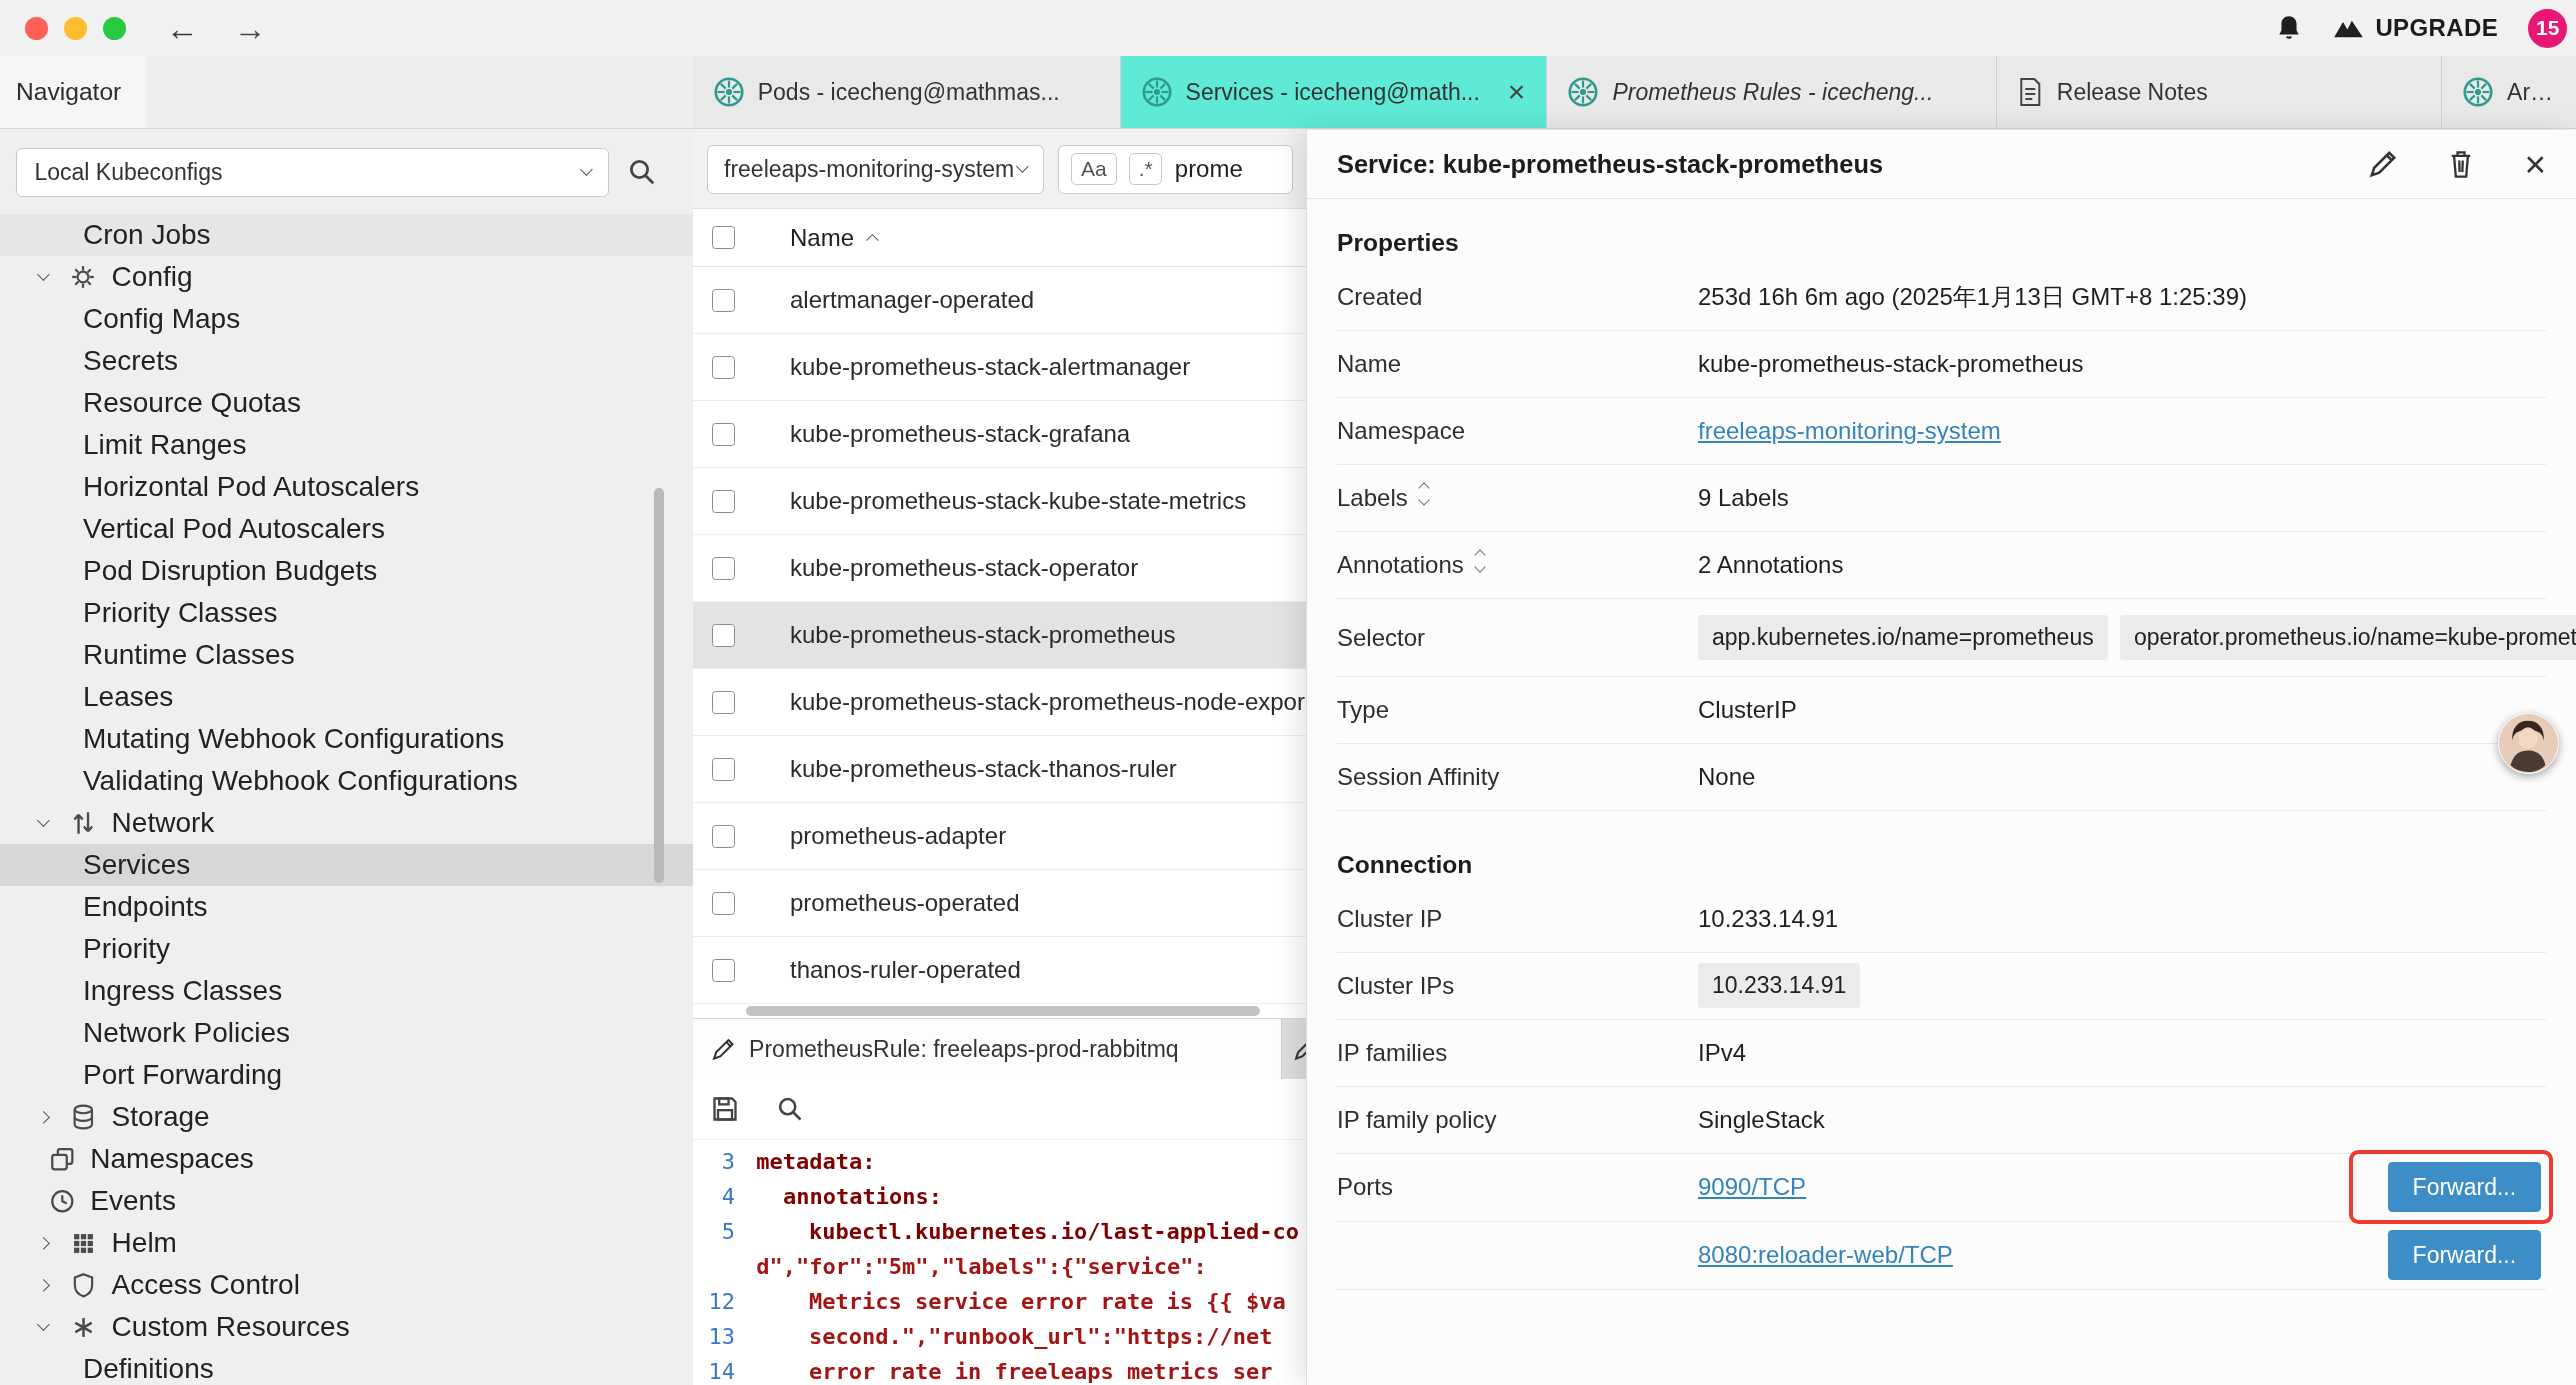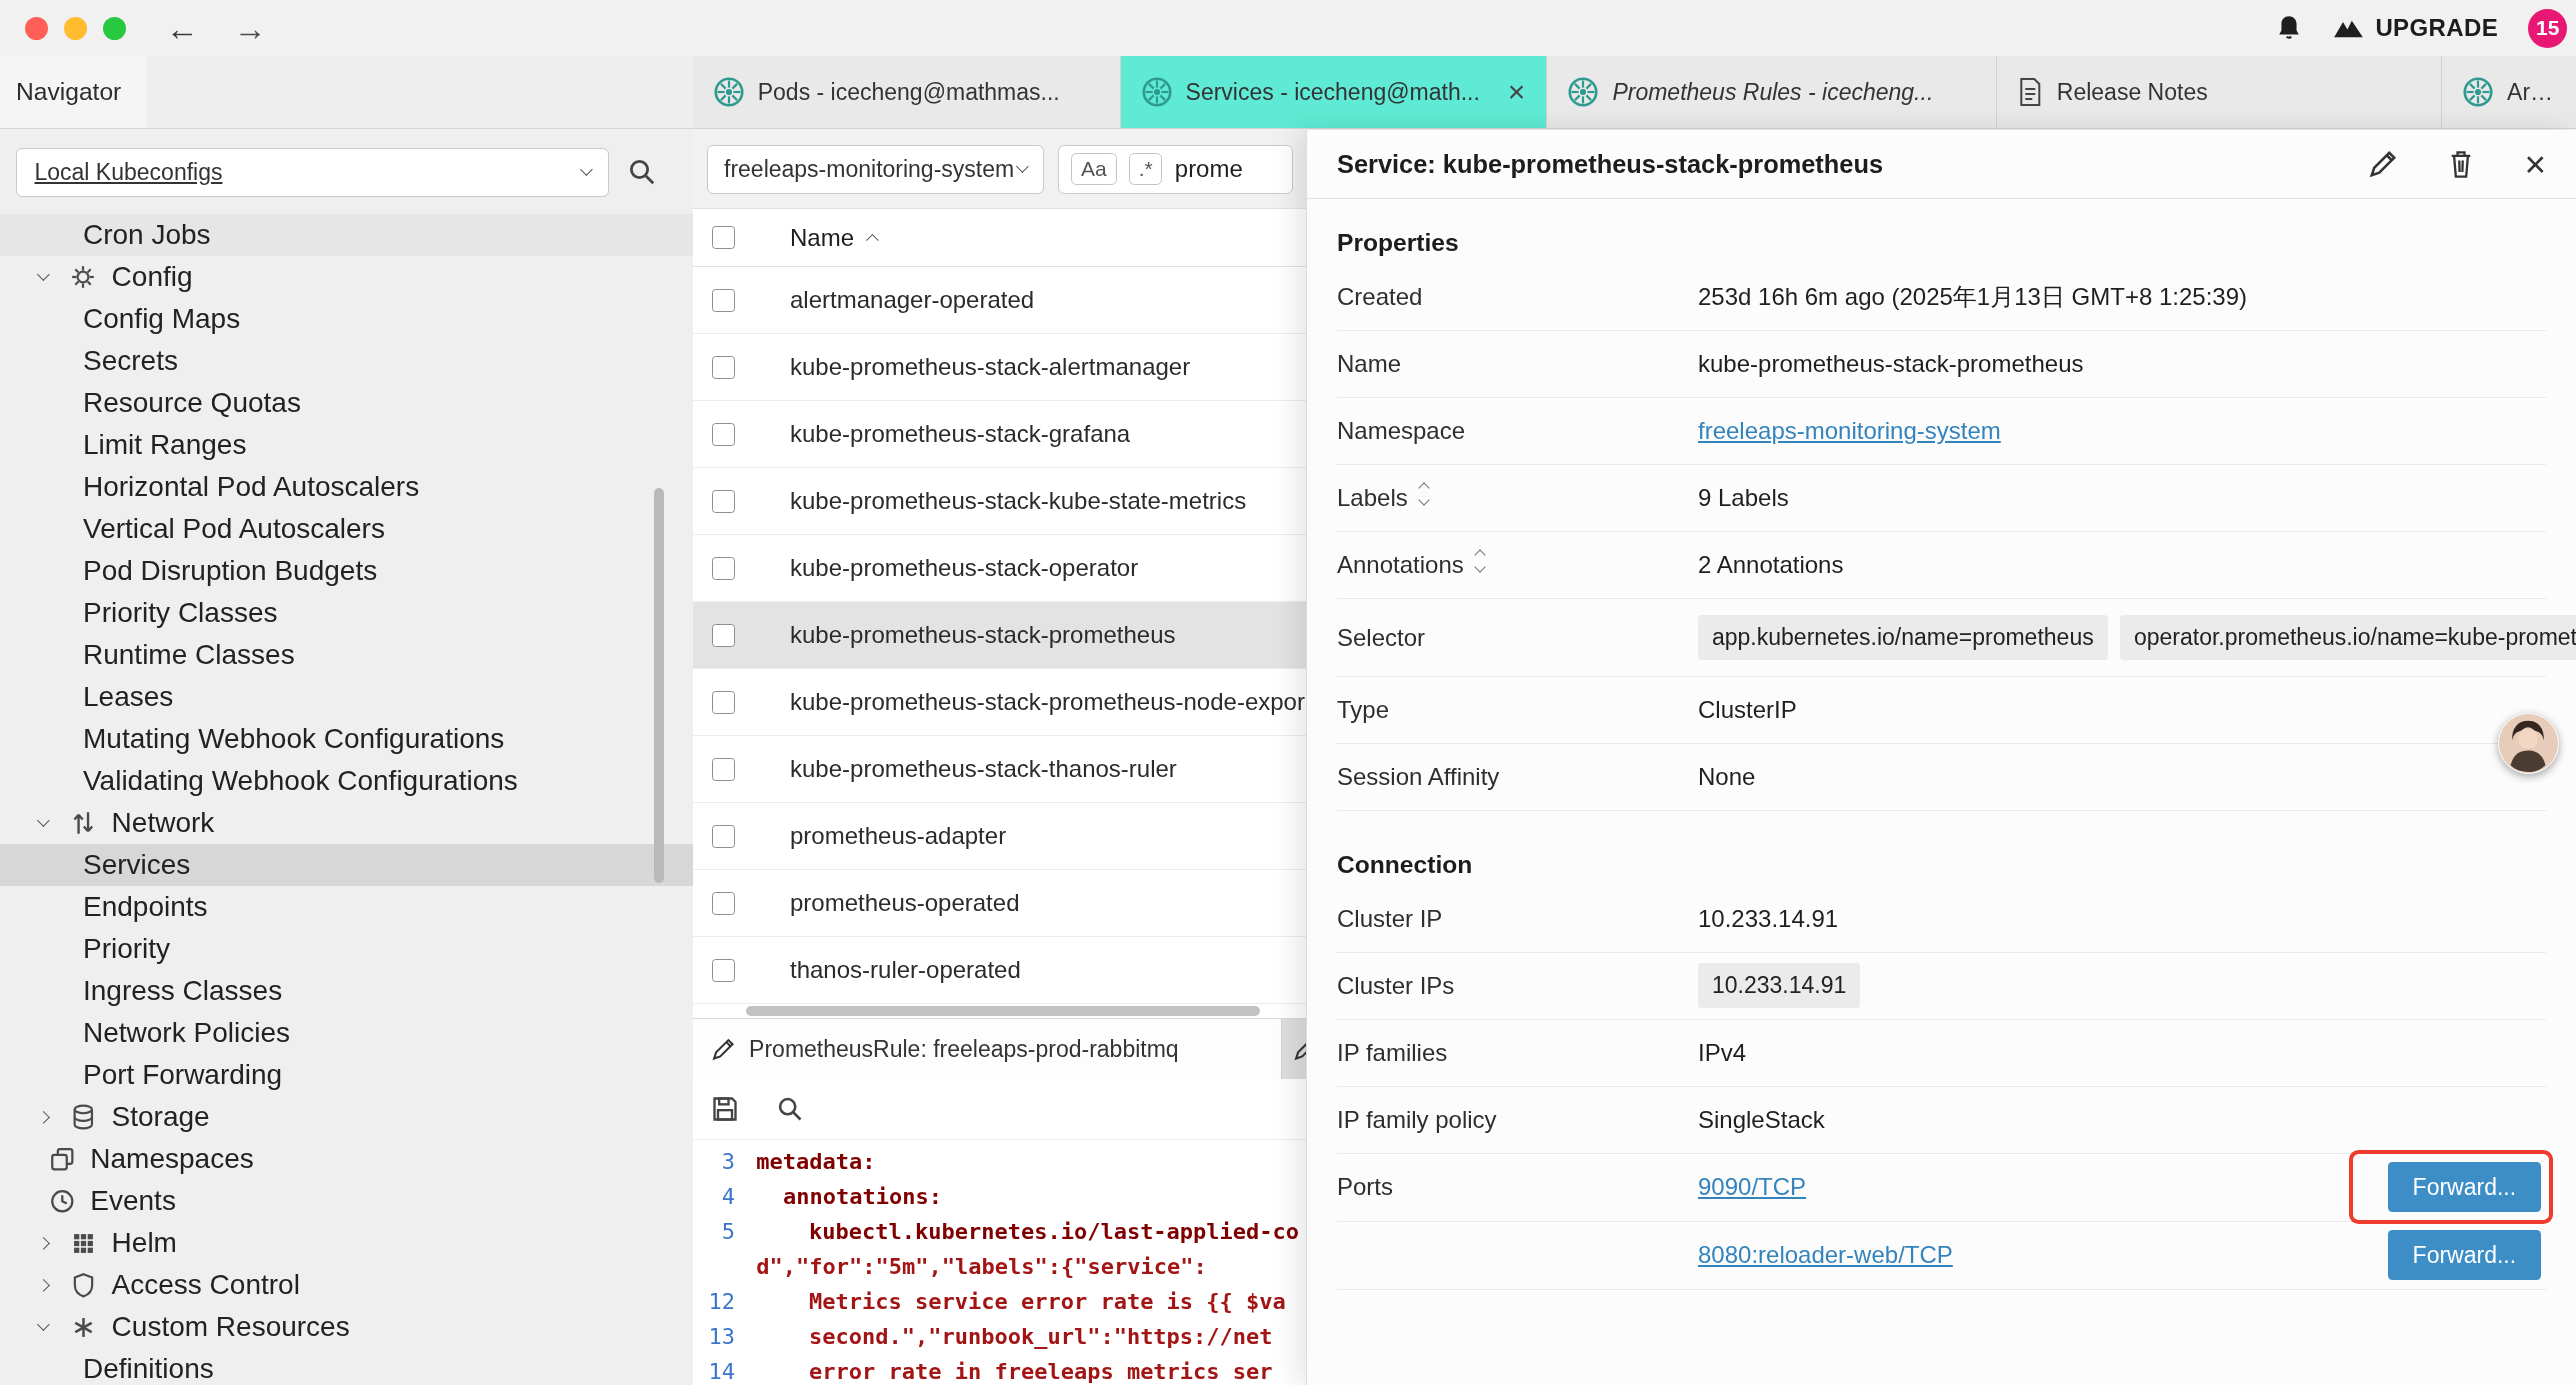--- a/index.html
+++ b/index.html
@@ -30,21 +30,21 @@
   .tab.t1{width:427px; background:#5eead4;}
   .tab.t2{width:450px}
   .tab.t2 .tablabel{font-style:italic}
   .tab.t3{width:445px}
   .tab.t4{width:134px; border-right:none; overflow:hidden;}
   .tab .close { font-size:30px; color:#444; margin-left:5.3px; line-height:1; }
   .tabicon { flex:none; display:flex; }
   
   .sidebar { position:absolute; left:0; top:130px; width:693px; bottom:0; background:#efefef; overflow:hidden; }
   .sb-filter { height:84px; display:flex; align-items:center; padding:0 16px; gap:17.5px; }
-  .kubeconfig-select { width:593px; height:49px; background:#fff; border:0.9px solid #c9c9c9; border-radius:6.1px; display:flex; align-items:center; justify-content:space-between; padding:0 17.5px; font-size:23px; color:#333;text-decoration:underline; }
+  .kubeconfig-select { width:593px; height:49px; background:#fff; border:0.9px solid #c9c9c9; border-radius:6.1px; display:flex; align-items:center; justify-content:space-between; padding:0 17.5px; font-size:23px; color:#333; }
   .tree { position:absolute; top:84px; left:0; right:0; }
   .ti { height:42px; display:flex; align-items:center; font-size:28px; color:#222; white-space:nowrap; }
   .ti.child { padding-left:83px; }
   .ti.parent { padding-left:32px; gap:12.3px; }
   .ti.leaftop { padding-left:46px; gap:12.3px; }
   .ti.selected { background:#d7d7d7; }
   .ti.hl { background:#e6e6e6; }
   .tchev { width:23px; display:flex; justify-content:center; }
   .ticon { width:32px; display:flex; justify-content:center; }
   .sb-scroll { position:absolute; right:29px; top:358px; width:10.5px; height:395px; background:#b9b9b9; border-radius:5.3px; }

